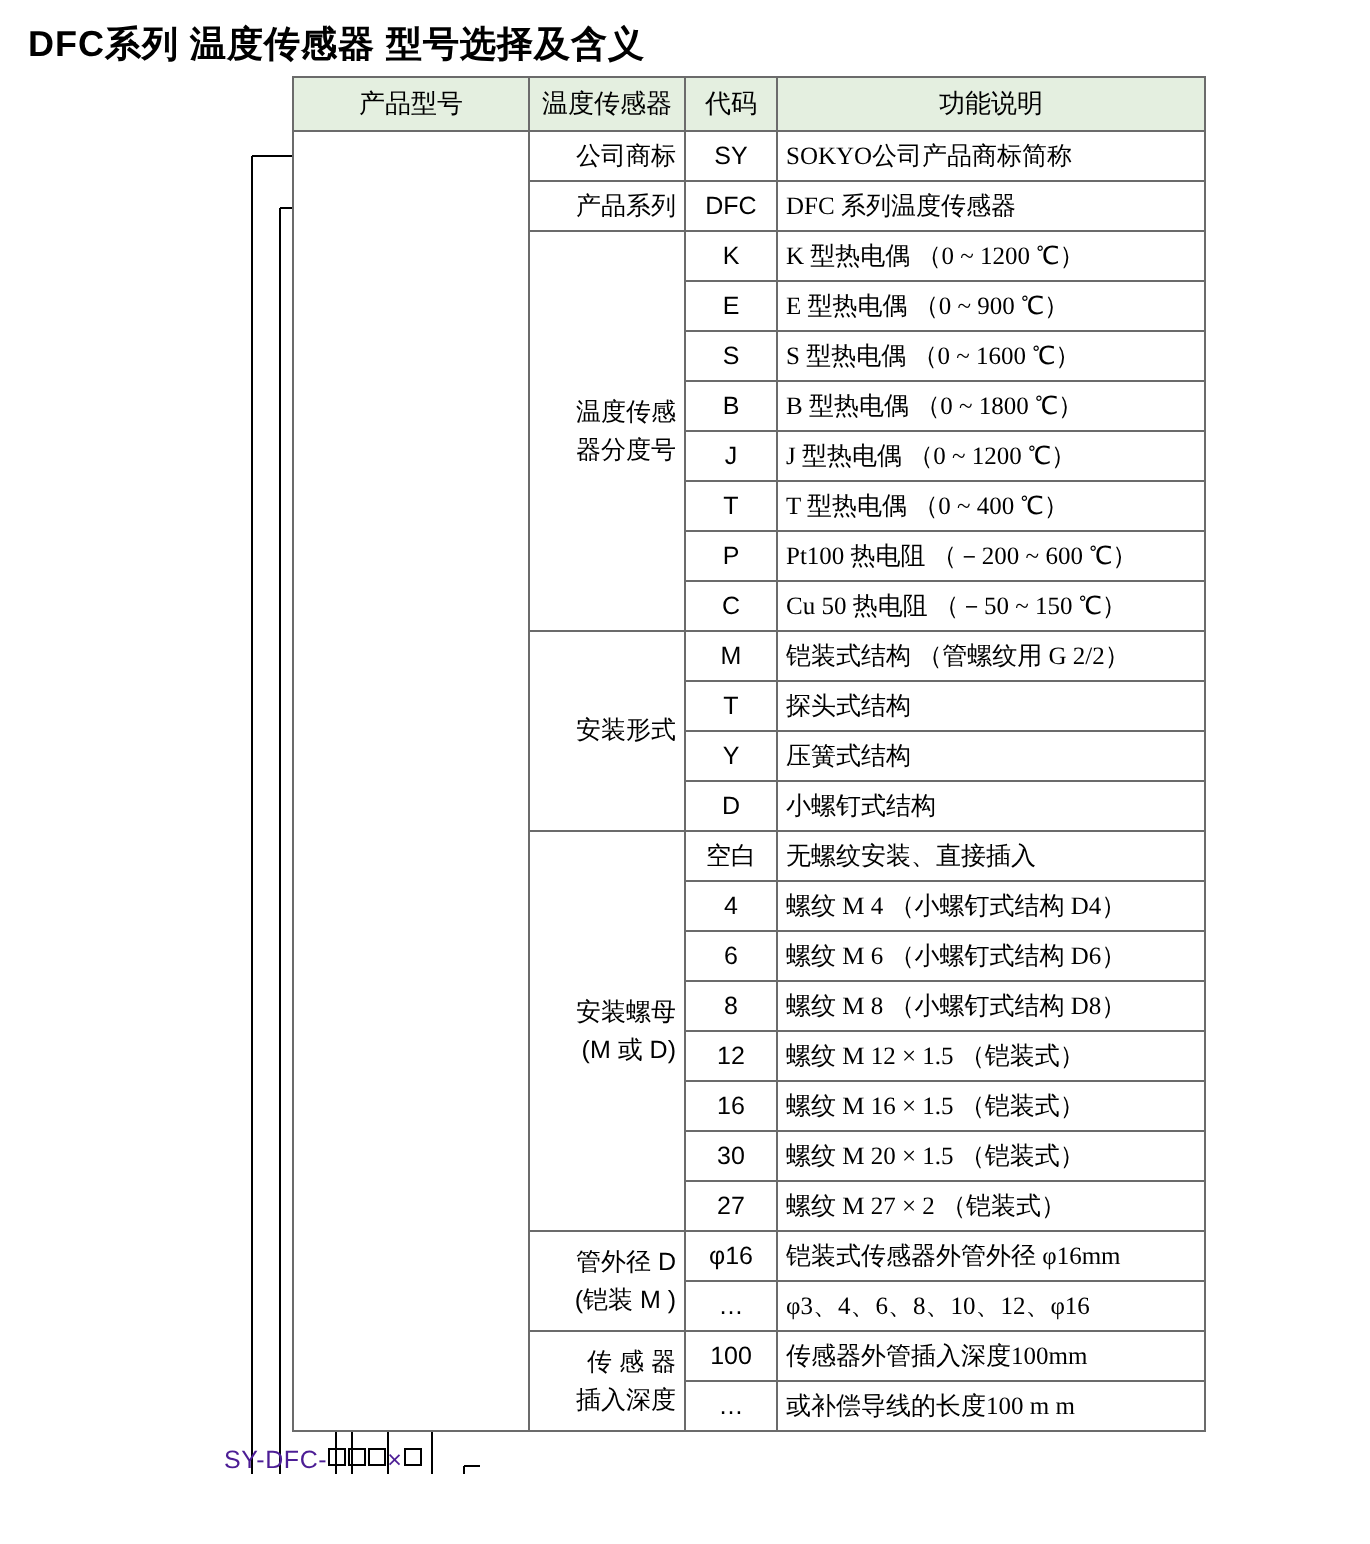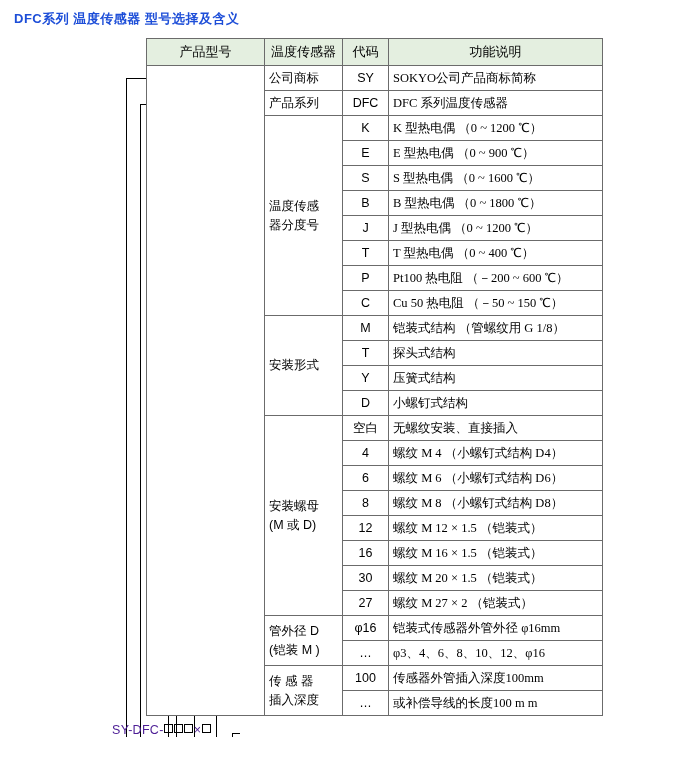--- a/index.html
+++ b/index.html
@@ -11,23 +11,23 @@
   }
   #page {
     position: relative;
     width: 685px; height: 772px;
     background: #ffffff;
     overflow: hidden;
   }
   #title {
     position: absolute;
     left: 14px; top: 10px;
-    font-size: 13px;
+    font-size: 18px;
     font-weight: bold;
-    color: #1d4ed8;
+    color: #000000;
     letter-spacing: 0.5px;
     white-space: nowrap;
   }
   
   #tablewrap {
     position: absolute;
     left: 118px; top: 38px;
     width: 456px;
     padding-left: 28px;
   }
@@ -51,21 +51,21 @@
     text-align: center;
     font-size: 13px;
     height: 27px;
   }
   col.c1 { width: 118px; }
   col.c2 { width: 78px; }
   col.c3 { width: 46px; }
   col.c4 { width: 214px; }
 
   td.fn {
-    text-align: left;
+    text-align: right;
     background: #eef4ea;
   }
   td.code {
     text-align: center;
     font-size: 12.5px;
   }
   td.desc {
     text-align: left;
     padding-left: 7px;
     white-space: nowrap;
@@ -202,21 +202,21 @@
             <td class="code">P</td>
             <td class="desc">Pt100 热电阻  （－200 ~ 600 ℃）</td>
           </tr>
           <tr>
             <td class="code">C</td>
             <td class="desc">Cu 50 热电阻   （－50 ~ 150 ℃）</td>
           </tr>
           <tr>
             <td class="fn fn2line" rowspan="4">安装形式</td>
             <td class="code">M</td>
-            <td class="desc">铠装式结构 （管螺纹用 G 1/8）</td>
+            <td class="desc">铠装式结构 （管螺纹用 G 2/2）</td>
           </tr>
           <tr>
             <td class="code">T</td>
             <td class="desc">探头式结构</td>
           </tr>
           <tr>
             <td class="code">Y</td>
             <td class="desc">压簧式结构</td>
           </tr>
           <tr>

